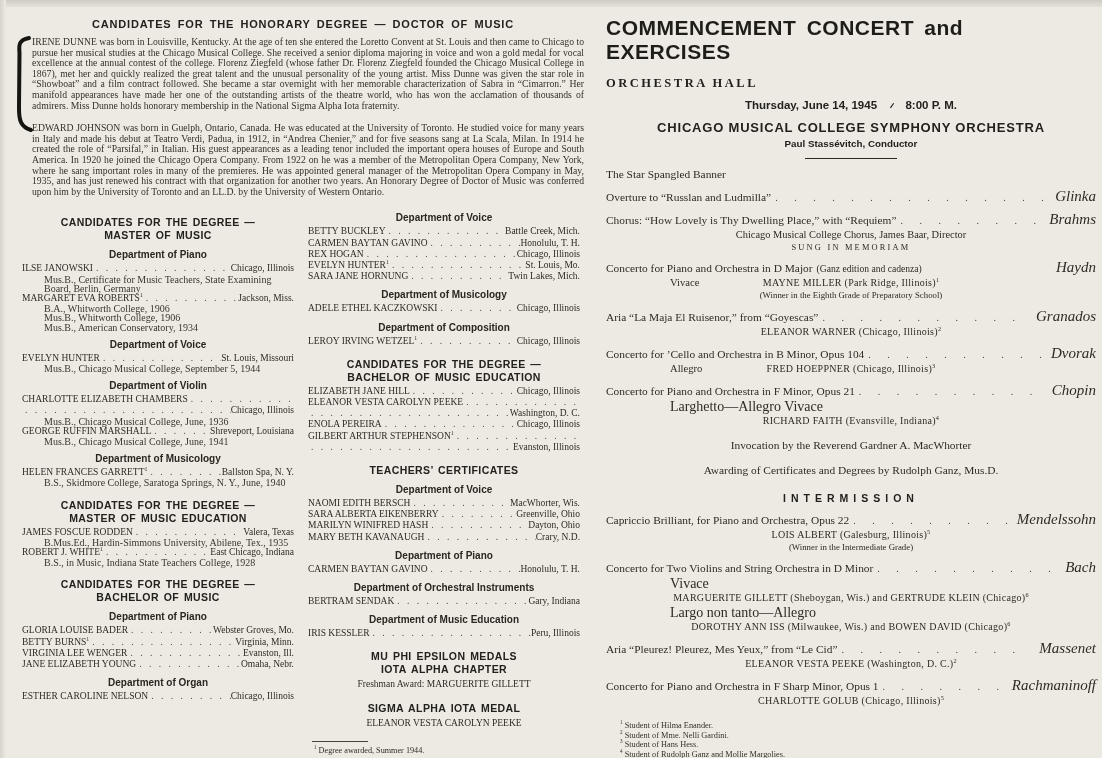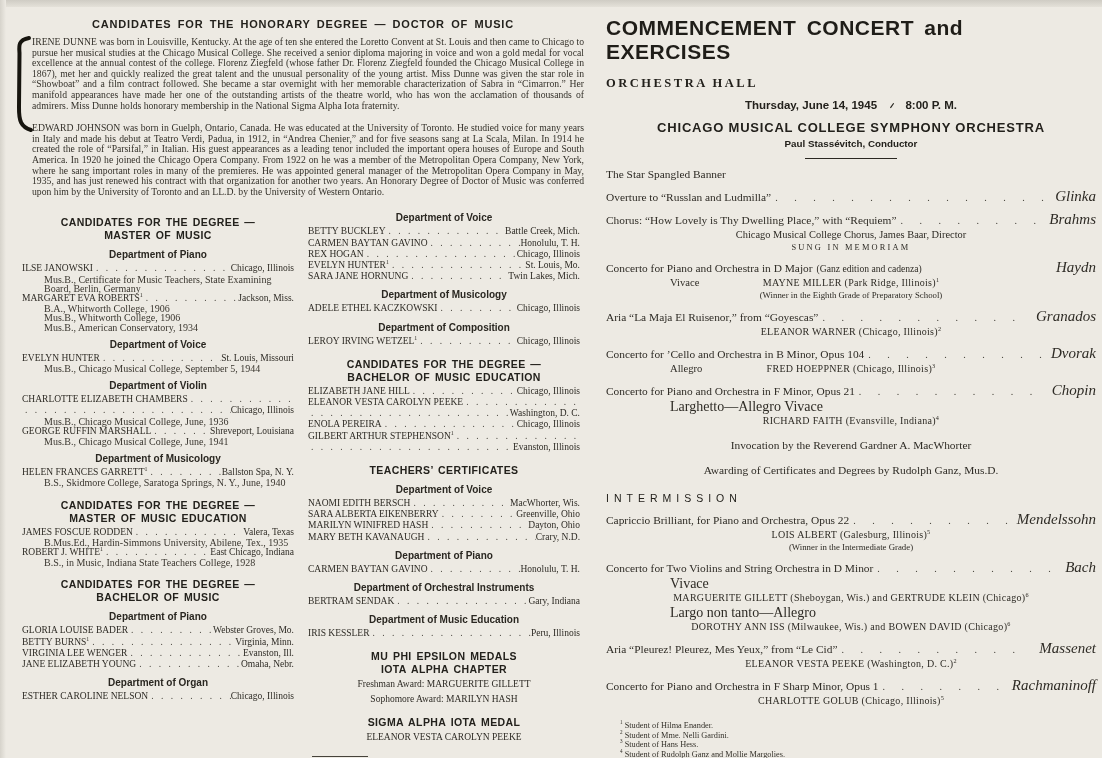--- a/index.html
+++ b/index.html
@@ -65,22 +65,22 @@
     letter-spacing:7px;color:#45413a;font-size:10px;}
   .composer{font-style:italic;white-space:nowrap;padding-left:8px;font-size:15px;}
   .sub-tp{position:relative;text-align:center;font-size:10px;line-height:12px;margin-top:2px;letter-spacing:.3px;}
   .sub-tp .tempo{position:absolute;left:64px;font-size:10.6px;letter-spacing:0;}
   .sub-tempo{margin-left:64px;font-size:14px;line-height:12px;margin-top:3px;}
   .sub-performer{text-align:center;font-size:10px;line-height:12px;margin-top:2px;letter-spacing:.3px;}
   .sub-note{text-align:center;font-size:8.8px;line-height:10.5px;margin-top:1px;}
   .sub-center{text-align:center;font-size:10.4px;line-height:12px;margin-top:2px;}
   .sub-memoriam{text-align:center;font-size:8.4px;letter-spacing:2.2px;margin-top:2px;}
   .ceremony{ text-align:center;font-size:11.4px;line-height:13px;margin-top:12px;}
-  .intermission{font-family:"Liberation Sans",sans-serif;font-weight:normal;
-    font-size:10.5px;letter-spacing:5px;text-align:left;margin:15px 0 4px;color:#23211c;}
+  .intermission{font-family:"Liberation Sans",sans-serif;font-weight:bold;
+    font-size:10.5px;letter-spacing:5px;text-align:center;margin:15px 0 4px;color:#23211c;}
   #footnotes{margin-top:14px;margin-left:14px;}
   .rp-fnote{font-size:8.3px;line-height:9.6px;color:#34312a;}
 </style>
 </head>
 <body>
 
 <div class="scan-edge-top"></div>
 <div class="scan-edge-left"></div>
 
 <div class="page" id="left-page">
@@ -299,21 +299,20 @@
         <div class="entry-row">
           <span class="nm">IRIS KESSLER</span>
           <span class="dots">. . . . . . . . . . . . . . . . . . . . . . . . . . . . . . . . . . . . . . . . . . . . . . . . . . . . . . . . . . . . . . . . . . . . . . . . . . . . . . . . . . . . . . . . . . </span>
           <span class="pl">Peru, Illinois</span>
         </div>
         <div class="heading">
           <div>MU PHI EPSILON MEDALS</div>
           <div>IOTA ALPHA CHAPTER</div>
         </div>
         <div class="center-line-serif">Freshman Award: MARGUERITE GILLETT</div>
-        <div class="center-line-serif">Sophomore Award: MARILYN HASH</div>
         <div class="heading">
           <div>SIGMA ALPHA IOTA MEDAL</div>
         </div>
         <div class="center-line-serif">ELEANOR VESTA CAROLYN PEEKE</div>
         <div class="fnrule"></div>
         <div class="fnote"><sup>1</sup> Degree awarded, Summer 1944.</div>
       </div>
   </div>
 </div>
 

